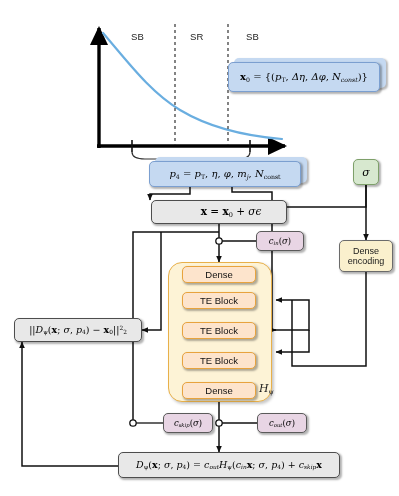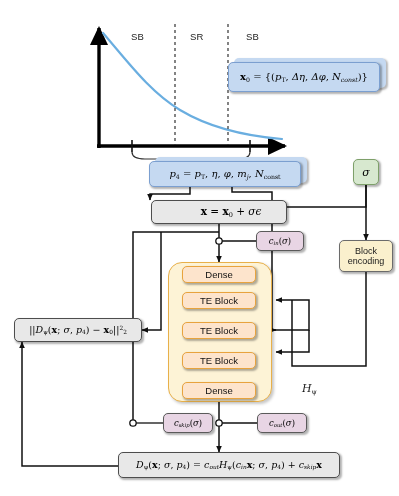--- a/index.html
+++ b/index.html
@@ -21,21 +21,21 @@
   .blue{background:#c5d9f1;border-color:#7b9fd0;}
   .blue-back{background:#c5d9f1;border-color:#7b9fd0;border-radius:5px;
              box-shadow:1.5px 1.5px 2px rgba(0,0,0,.28);position:absolute;}
   .green{background:#d7e8cf;border-color:#7ea06a;}
   .grey{background:#e8e8e8;border-color:#4d4d4d;}
   .pink{background:#e8d5e4;border-color:#5a5a5a;}
   .cream{background:#faf0cd;border-color:#6b6b6b;}
   .peach{background:#fde4cc;border-color:#e8a33d;justify-content:center;}
   .bigbox{background:#fdf3d6;border:1.5px solid #e8b04a;border-radius:14px;
           box-shadow:2px 2px 3px rgba(0,0,0,.22);}
-  .lbl{position:absolute;font-size:9px;color:#1a1a1a;margin-left:43px;}
+  .lbl{position:absolute;font-size:9px;color:#1a1a1a;}
   .axlabel{position:absolute;font-size:9.5px;color:#222;letter-spacing:.2px;}
 </style>
 </head>
 <body>
 
 <div id="canvas">
 
   <svg class="layer">
     <defs>
       <marker id="ah" viewBox="0 0 10 10" refX="8.5" refY="5" markerWidth="5" markerHeight="5" orient="auto-start-reverse">
@@ -150,21 +150,21 @@
   </div>
 
   <div class="node pink" style="left:256px;top:231px;width:48px;height:20px;">
     <span class="mth" style="font-size:8.5px;">
       <span>c</span><sub class="up"><i>in</i></sub><span class="up">(</span><span>σ</span><span class="up">)</span>
     </span>
   </div>
 
   <div class="node cream" style="left:339px;top:240px;width:54px;height:32px;line-height:1.15;
               flex-direction:column;font-size:9px;color:#1a1a1a;">
-    <span>Block encoding</span>
+    <span>Dense encoding</span>
   </div>
 
   <div class="bigbox" style="position:absolute;left:168px;top:262px;width:102px;height:138px;"></div>
 
   <div class="node peach" style="left:182px;top:266px;width:74px;height:17px;font-size:9.5px;color:#111;">
     <span>Dense</span>
   </div>
   <div class="node peach" style="left:182px;top:292px;width:74px;height:17px;font-size:9.5px;color:#111;">
     <span>TE Block</span>
   </div>

